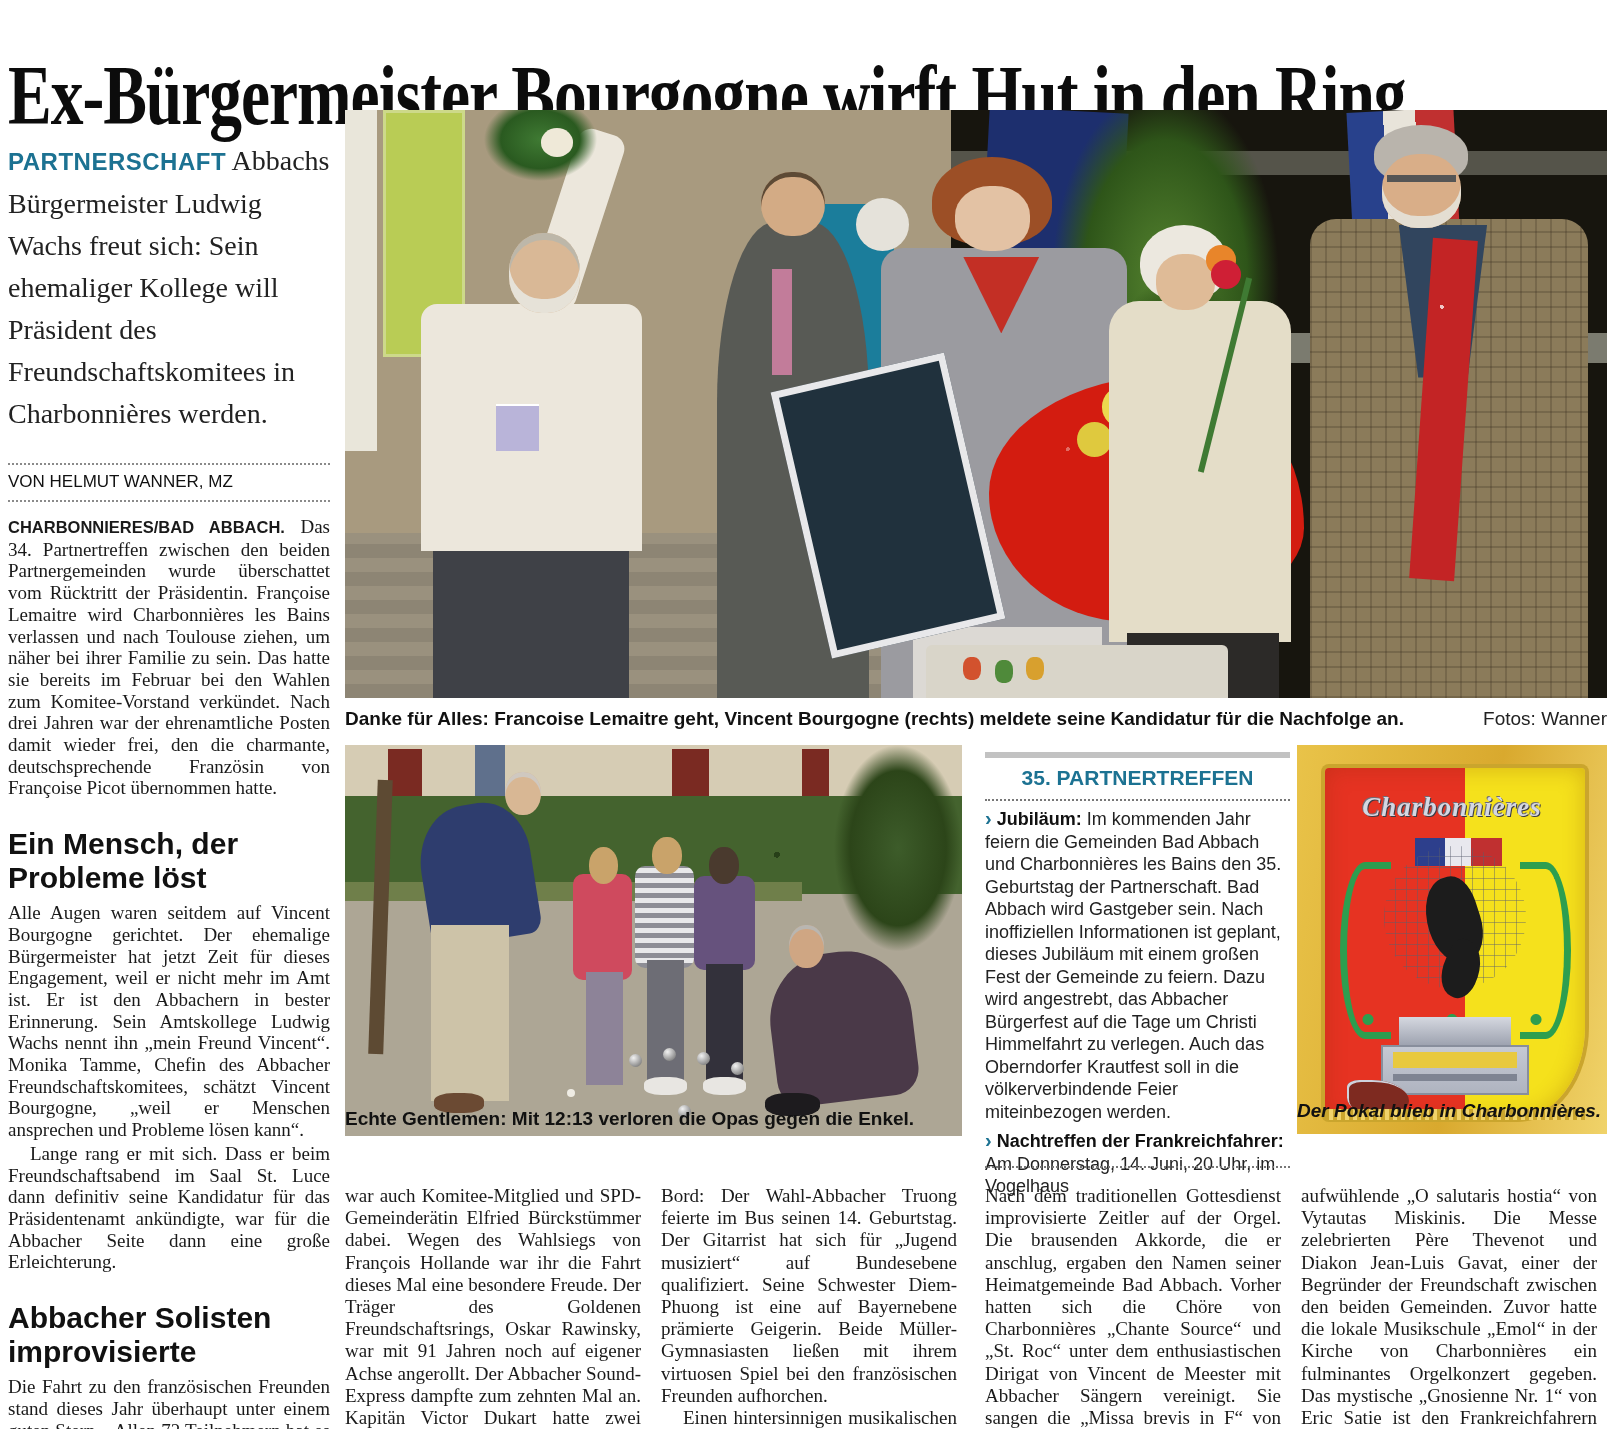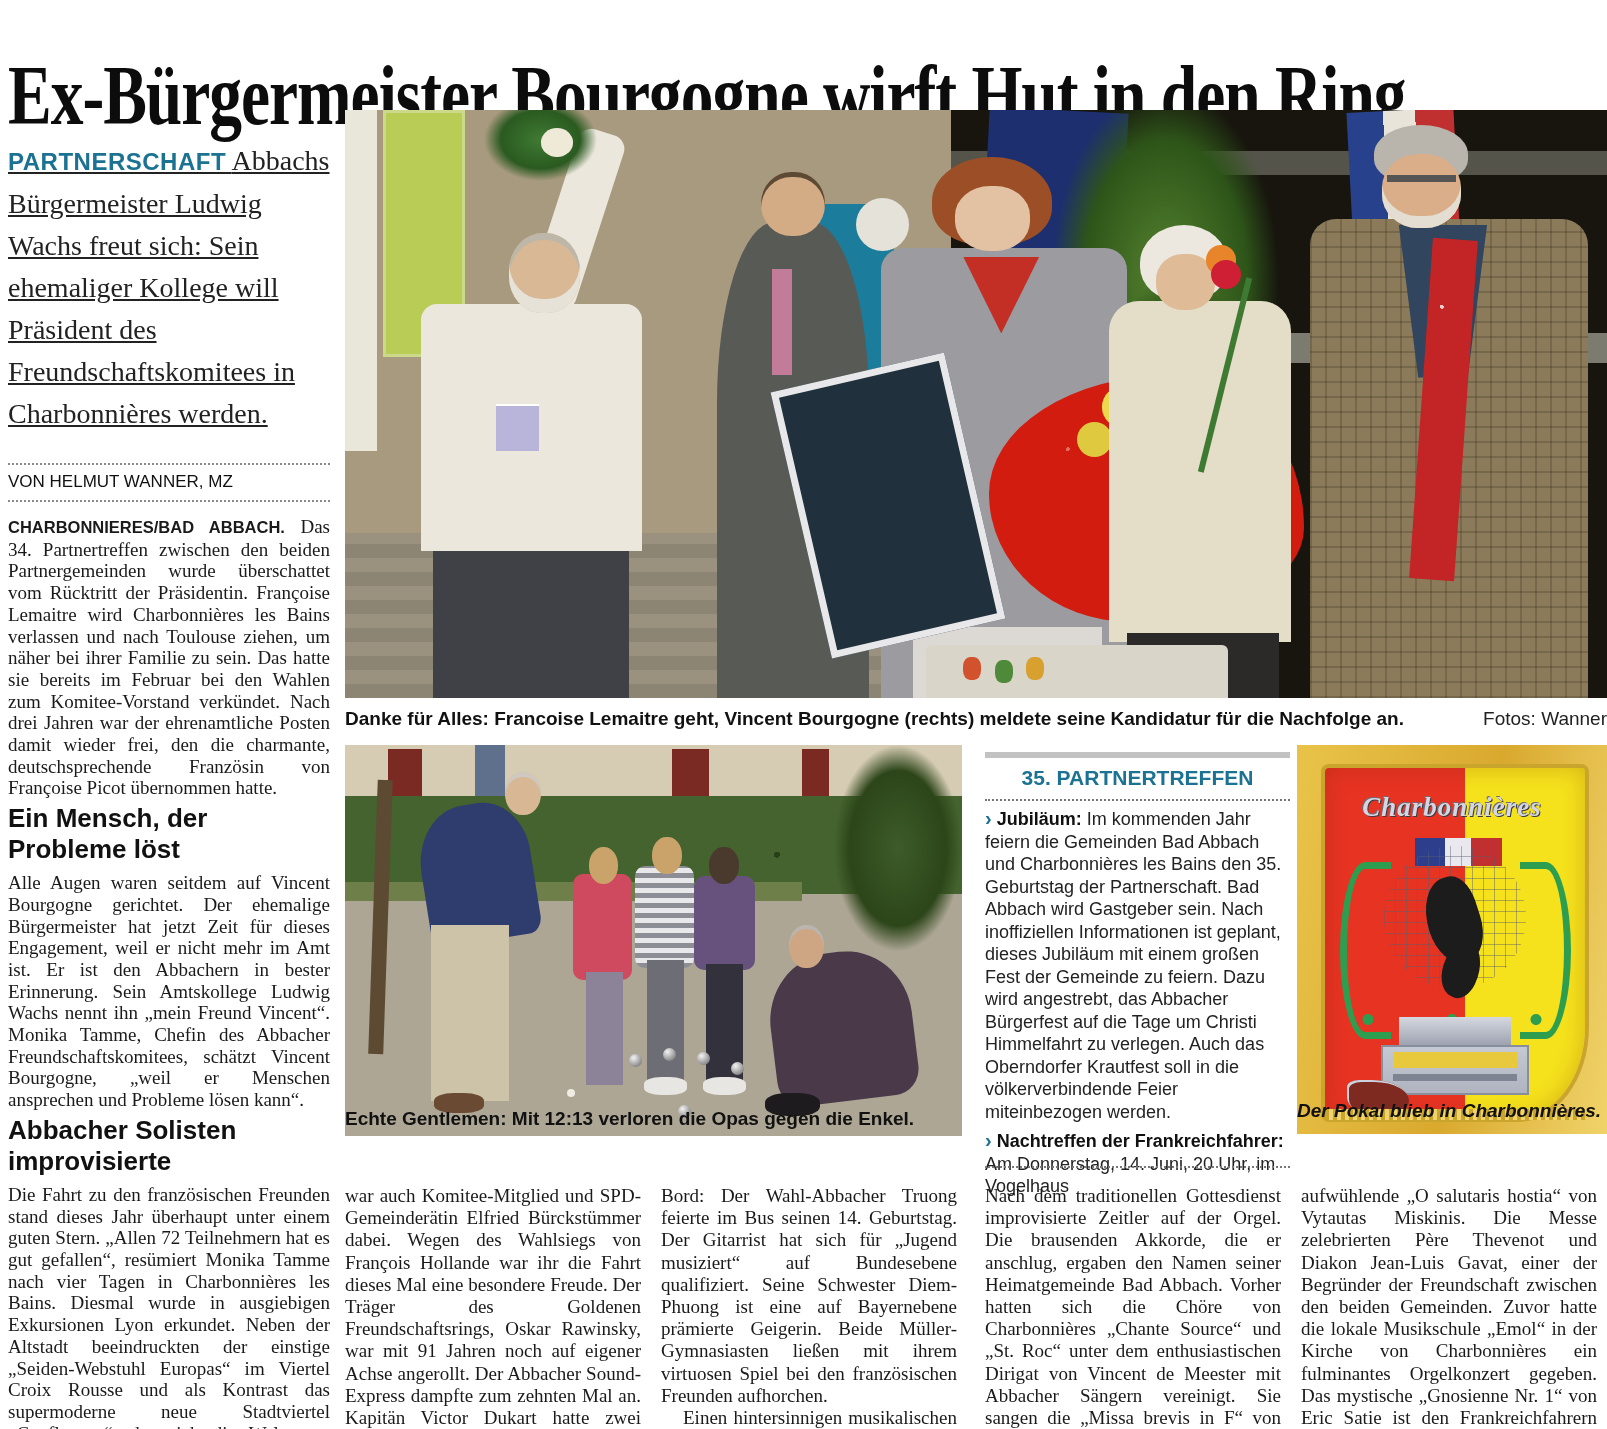--- a/index.html
+++ b/index.html
@@ -7,32 +7,32 @@
        font-family:"Liberation Serif", serif;color:#1a1a1a;}
   .abs{position:absolute;}
 
   
   #headline{left:8px;top:6px;width:1595px;white-space:nowrap;
     font-family:"Liberation Serif", serif;font-weight:bold;color:#0c0c0c;
     font-size:63px;letter-spacing:-1px;transform:scale(1.04,1.34);transform-origin:0 0;}
 
   
   #col1{left:8px;top:112px;width:322px;height:1317px;overflow:hidden;}
-  .lead{font-size:28px;line-height:42px;color:#222;text-decoration:underline;}
+  .lead{font-size:28px;line-height:42px;color:#222;}
   .kicker{font-family:"Liberation Sans", sans-serif;font-weight:bold;font-size:24px;
           color:#1c7292;letter-spacing:0.5px;}
   .byline{font-family:"Liberation Sans", sans-serif;font-weight:normal;font-size:17px;
           border-top:2px dotted #8a8a8a;border-bottom:2px dotted #8a8a8a;
           padding:7px 0 8px;margin:20px 0 14px;color:#111;}
   .body-p{font-size:19px;line-height:21.7px;text-align:justify;
           hyphens:auto;-webkit-hyphens:auto;margin:0 0 2px;}
   .leadin{font-family:"Liberation Sans", sans-serif;font-weight:bold;font-size:16.5px;}
   .indent{text-indent:22px;}
-  .subhead{font-family:"Liberation Sans", sans-serif;font-weight:bold;font-size:26px;
-           margin:4px 0 7px;color:#111;}
+  .subhead{font-family:"Liberation Sans", sans-serif;font-weight:bold;font-size:30px;
+           margin:28px 0 7px;color:#111;}
 
   
   .photo{position:absolute;overflow:hidden;}
   .photo *{position:absolute;}
 
   
   #photo-main{left:345px;top:110px;width:1262px;height:588px;background:#a89a7f;}
   .pm-floor{left:0;top:72%;width:50%;height:28%;
     background:repeating-linear-gradient(0deg,#8d8574 0 14px,#9a917e 14px 28px);}
   .pm-screen{left:0;top:0;width:2.5%;height:58%;background:#e9e6da;}
@@ -233,20 +233,21 @@
 <body>
 
 <h1 id="headline" class="abs">Ex-Bürgermeister Bourgogne wirft Hut in den Ring</h1>
 
 <div id="col1" class="abs">
   <p class="lead"><span class="kicker">PARTNERSCHAFT</span> <span>Abbachs Bürgermeister Ludwig Wachs freut sich: Sein ehemaliger Kollege will Präsident des Freundschaftskomitees in Charbonnières werden.</span></p>
   <div class="byline">VON HELMUT WANNER, MZ</div>
   <p class="body-p"><span class="leadin">CHARBONNIERES/BAD ABBACH.</span> <span>Das 34. Partnertreffen zwischen den beiden Partnergemeinden wurde überschattet vom Rücktritt der Präsidentin. Françoise Lemaitre wird Charbonnières les Bains verlassen und nach Toulouse ziehen, um näher bei ihrer Familie zu sein. Das hatte sie bereits im Februar bei den Wahlen zum Komitee-Vorstand verkündet. Nach drei Jahren war der ehrenamtliche Posten damit wieder frei, den die charmante, deutschsprechende Französin von Françoise Picot übernommen hatte.</span></p>
   <h2 class="subhead">Ein Mensch, der Probleme löst</h2>
   <p class="body-p">Alle Augen waren seitdem auf Vincent Bourgogne gerichtet. Der ehemalige Bürgermeister hat jetzt Zeit für dieses Engagement, weil er nicht mehr im Amt ist. Er ist den Abbachern in bester Erinnerung. Sein Amtskollege Ludwig Wachs nennt ihn „mein Freund Vincent“. Monika Tamme, Chefin des Abbacher Freundschaftskomitees, schätzt Vincent Bourgogne, „weil er Menschen ansprechen und Probleme lösen kann“.</p>
+  <p class="body-p indent">Lange rang er mit sich. Dass er beim Freundschaftsabend im Saal St. Luce dann definitiv seine Kandidatur für das Präsidentenamt ankündigte, war für die Abbacher Seite dann eine große Erleichterung.</p>
   <h2 class="subhead">Abbacher Solisten improvisierte</h2>
   <p class="body-p">Die Fahrt zu den französischen Freunden stand dieses Jahr überhaupt unter einem guten Stern. „Allen 72 Teilnehmern hat es gut gefallen“, resümiert Monika Tamme nach vier Tagen in Charbonnières les Bains. Diesmal wurde in ausgiebigen Exkursionen Lyon erkundet. Neben der Altstadt beeindruckten der einstige „Seiden-Webstuhl Europas“ im Viertel Croix Rousse und als Kontrast das supermoderne neue Stadtviertel „Confluence“, das sich die Welt zum architektonischen Vorbild nimmt. Neben Ludwig Wachs</p>
 </div>
 
 <div id="photo-main" class="photo">
   <div class="pm-floor"></div>
   <div class="pm-screen"></div>
   <div class="pm-poster"></div>
   <div class="pm-teal"></div>
   <div class="pm-dark"></div>

